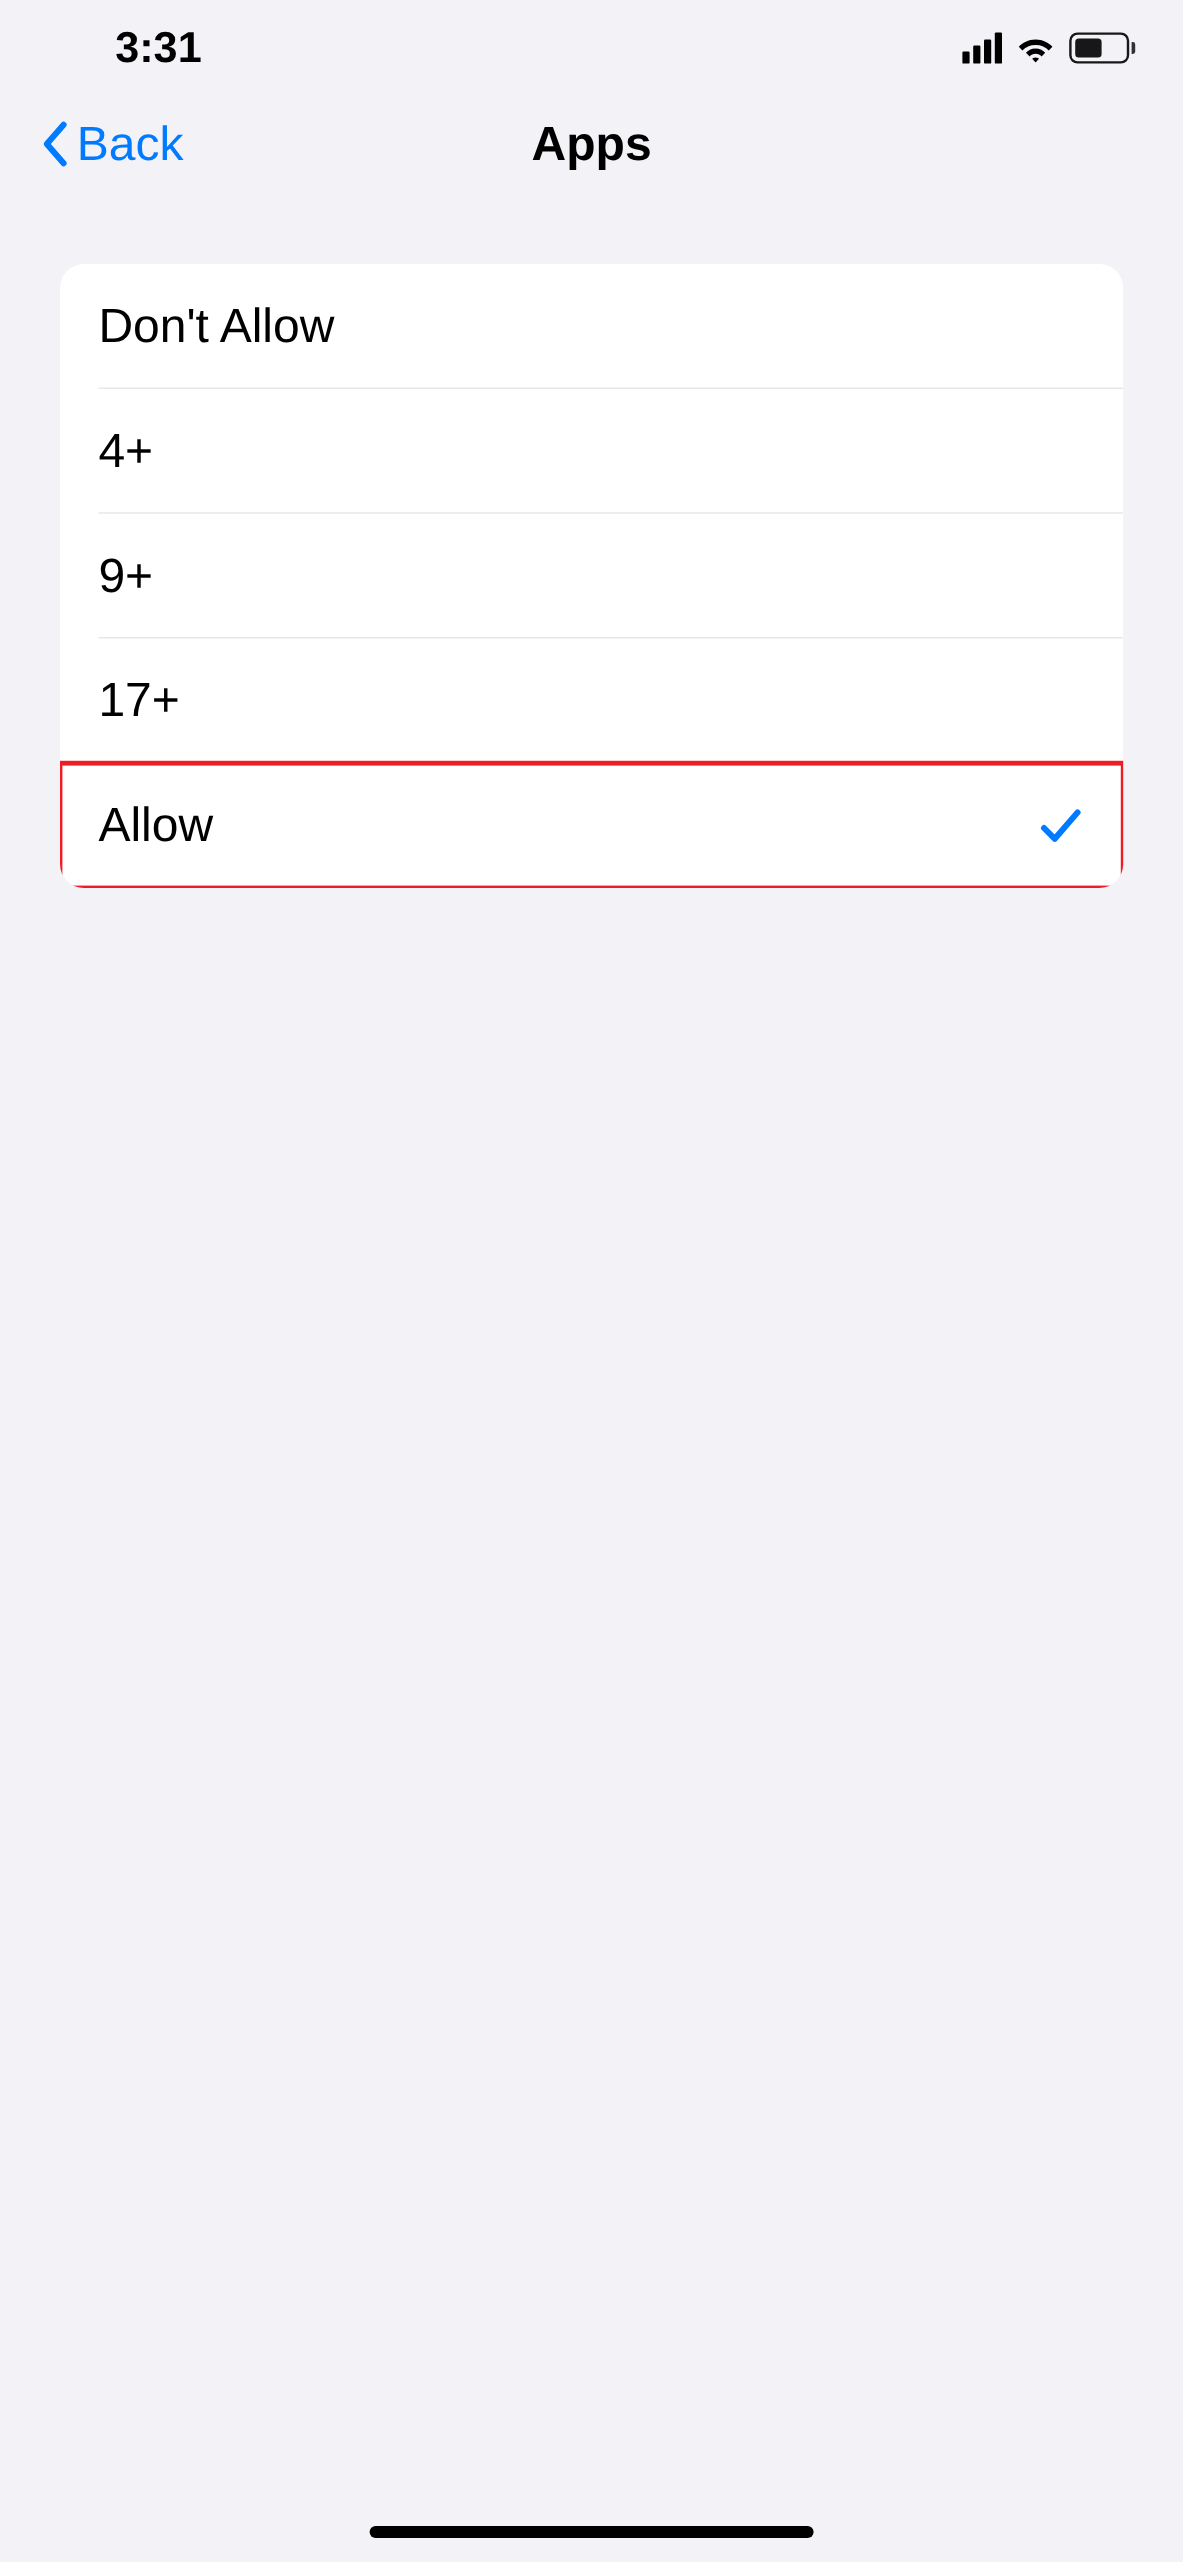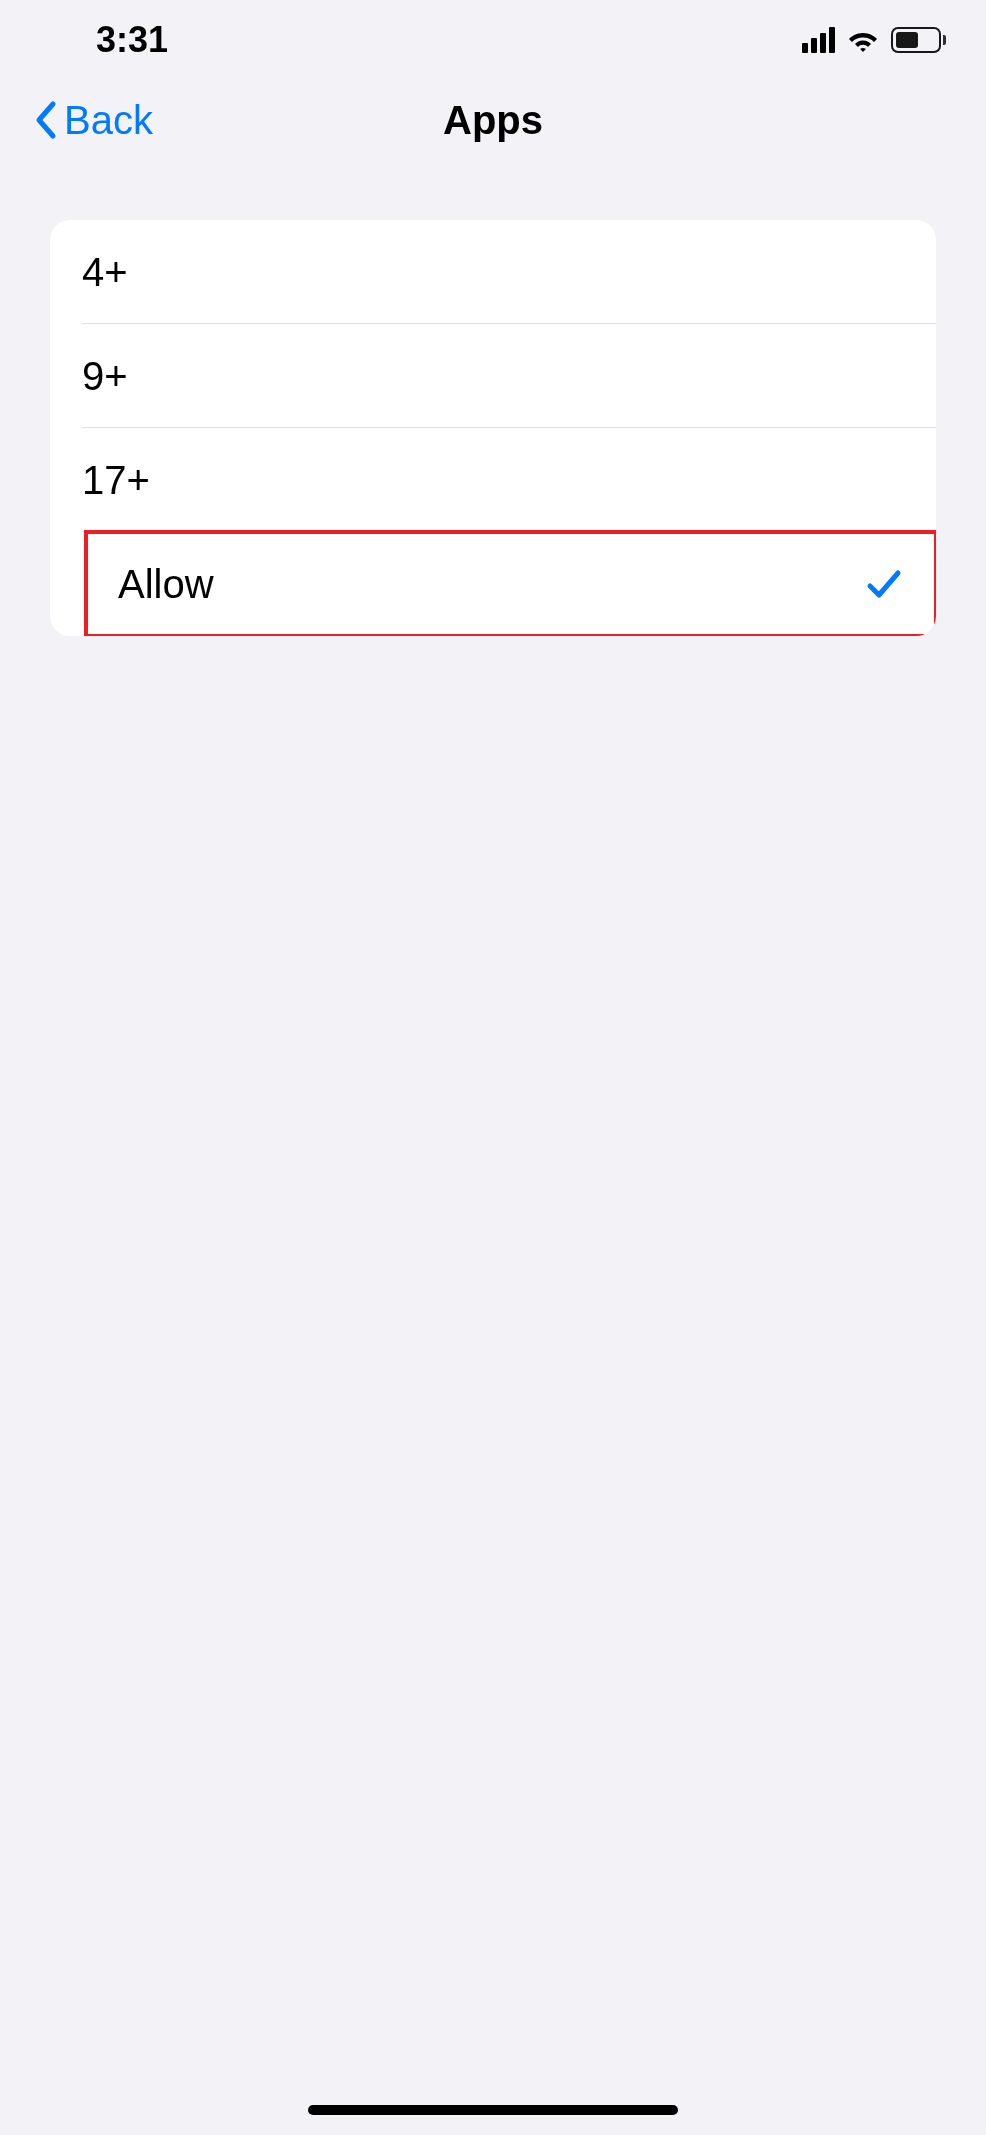--- a/index.html
+++ b/index.html
@@ -138,21 +138,20 @@
     .checkmark svg {
       width: 40px;
       height: 40px;
       display: block;
     }
     .highlighted {
       outline: 4px solid #ee1c25;
       outline-offset: -2px;
       position: relative;
       z-index: 1;
-      margin-left: 36px;
     }
     .home-indicator {
       position: absolute;
       bottom: 20px;
       left: 50%;
       transform: translateX(-50%);
       width: 370px;
       height: 10px;
       background: #000;
       border-radius: 10px;
@@ -193,20 +192,23 @@
         <path d="M20 4 L6 20 L20 36" stroke="#007aff" stroke-width="5" stroke-linecap="round" stroke-linejoin="round"></path>
       </svg>
     </span>
     <span>Back</span>
   </div>
   <div class="nav-title">Apps</div>
 </div>
 
 <div class="list-group">
 
+<div class="list-item">
+      <span class="list-item-label">Don't Allow</span>
+    </div>
     <div class="list-item">
       <span class="list-item-label">4+</span>
     </div>
     <div class="list-item">
       <span class="list-item-label">9+</span>
     </div>
     <div class="list-item">
       <span class="list-item-label">17+</span>
     </div>
     <div class="list-item highlighted">

